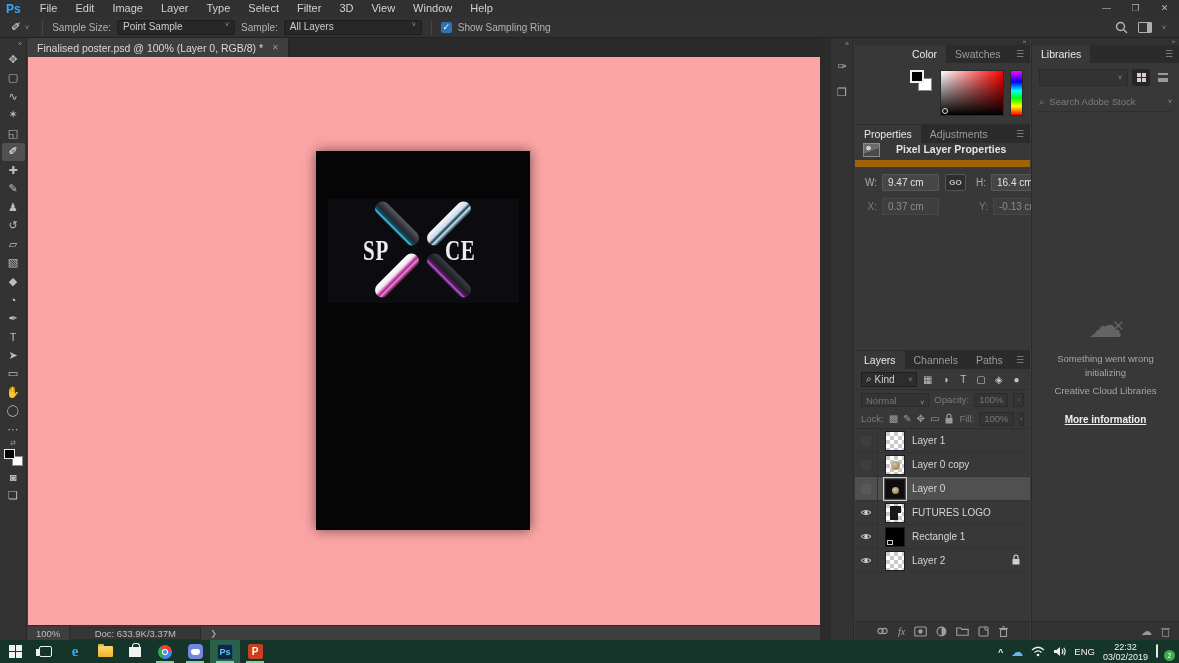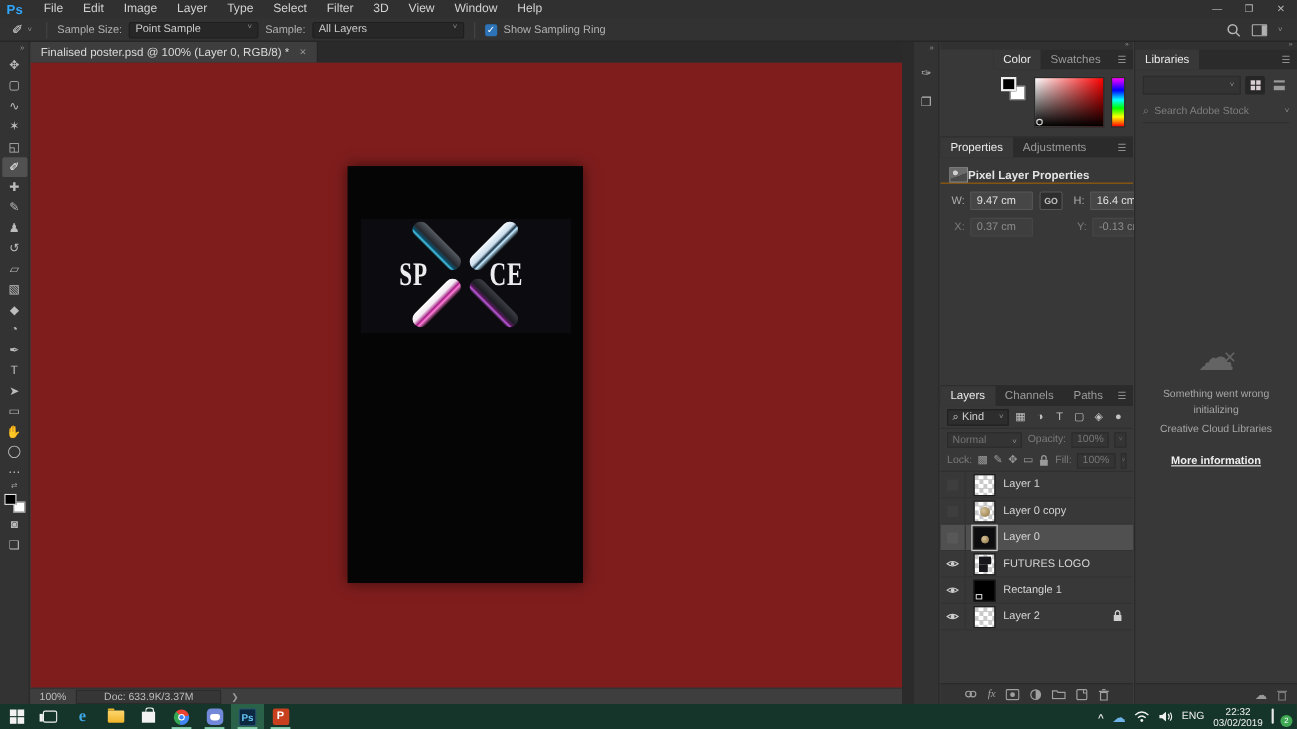--- a/index.html
+++ b/index.html
@@ -43,21 +43,21 @@
   .fgbg .fg { position:absolute; top:0; left:0; width:11px; height:10px; background:#000; border:1px solid #e8e8e8; z-index:2; }
   .fgbg .bgc { position:absolute; bottom:0; right:0; width:11px; height:10px; background:#fff; border:1px solid #8a8a8a; }
   .mini-swap { font-size:7px; color:#9a9a9a; line-height:7px; }
   
   .canvas-col { position:absolute; left:28px; top:38px; width:792px; bottom:23px;
                 display:flex; flex-direction:column; }
   .tabbar { height:19px; background:#2a2a2a; display:flex; align-items:stretch; }
   .doc-tab { background:#3e3e3e; display:flex; align-items:center; padding:0 9px; gap:9px;
              font-size:10.5px; color:#dadada; border-right:1px solid #252525; }
   .tab-close { color:#969696; font-size:8px; }
-  .canvas { flex:1; position:relative; background:#7f1d1d; overflow:hidden; }
+  .canvas { flex:1; position:relative; background:#fca5a5; overflow:hidden; }
   .poster { position:absolute; left:288px; top:94px; width:214px; height:379px; background:#050506;
             box-shadow:0 0 12px rgba(0,0,0,.55); }
   .poster-inner { position:absolute; left:12px; top:48px; width:191px; height:104px; background:#0b0b10; overflow:hidden; }
   .blade { position:absolute; width:56px; height:15px; border-radius:8px; }
   .blade.tl { left:41px; top:17px;  transform:rotate(45deg);
               background:linear-gradient(180deg,#565b63 0%,#26292e 52%,#0c4f6b 76%,#43c6e8 87%,#0e1013 100%); }
   .blade.tr { left:93px; top:17px;  transform:rotate(-45deg);
               background:linear-gradient(180deg,#f6fafd 0%,#c9dcec 42%,#1b3547 60%,#c2eaff 72%,#06080c 100%); }
   .blade.bl { left:41px; top:69px;  transform:rotate(-45deg);
               background:linear-gradient(180deg,#ffffff 0%,#f2e7f0 35%,#a81f88 60%,#ff7cd9 72%,#180a14 100%); }
@@ -94,22 +94,22 @@
   .fgbg-sm .fg { position:absolute; top:0; left:0; width:14px; height:13px; background:#000; border:2px solid #f0f0f0; z-index:2; }
   .fgbg-sm .bgc { position:absolute; top:8px; left:8px; width:14px; height:13px; background:#fff; border:1px solid #888; }
   .grad-field { flex:1; position:relative; border:1px solid #2a2a2a;
                 background:linear-gradient(to top,#000,rgba(0,0,0,0)),linear-gradient(to right,#fff,#ff0000); }
   .grad-field .marker { position:absolute; left:1px; bottom:1px; width:6px; height:6px; border:1px solid #ddd;
                         border-radius:50%; }
   .hue-bar { width:13px; flex:none; border:1px solid #2a2a2a;
              background:linear-gradient(#ff00ff,#0000ff 25%,#00ffff 45%,#00ff00 62%,#ffff00 80%,#ff0000); }
   
   .props-group { flex:none; height:226px; border-bottom:1px solid #2c2c2c; display:flex; flex-direction:column; }
-  .props-header { display:flex; align-items:flex-end; gap:0; height:24px; padding:0 8px;
-                  border-bottom:1px solid #a16207; color:#e4e4e4; font-weight:bold; font-size:10.5px; }
+  .props-header { display:flex; align-items:flex-start; gap:16px; height:24px; padding:0 8px;
+                  border-bottom:7px solid #a16207; color:#e4e4e4; font-weight:bold; font-size:10.5px; }
   .props-thumb { width:17px; height:14px; border:1px solid #8a8a8a; background:
                  radial-gradient(circle at 30% 35%, #cfcfcf 2px, transparent 2.5px),
                  linear-gradient(160deg,#6b6b6b 55%,#4a4a4a 55%); }
   .field-row { display:flex; align-items:center; gap:5px; padding:7px 8px 0; }
   .plabel { width:14px; text-align:right; color:#adadad; font-size:10px; flex:none; }
   .plabel.dim { color:#7c7c7c; }
   .pfield { width:57px; height:17px; background:#464646; border:1px solid #565656; border-radius:1px;
             display:flex; align-items:center; padding:0 5px; font-size:10px; color:#e2e2e2; flex:none; }
   .pfield.dim { background:#3e3e3e; border-color:#474747; color:#8d8d8d; }
   .golink { width:21px; height:17px; background:#2e2e2e; border:1px solid #555; border-radius:2px;

